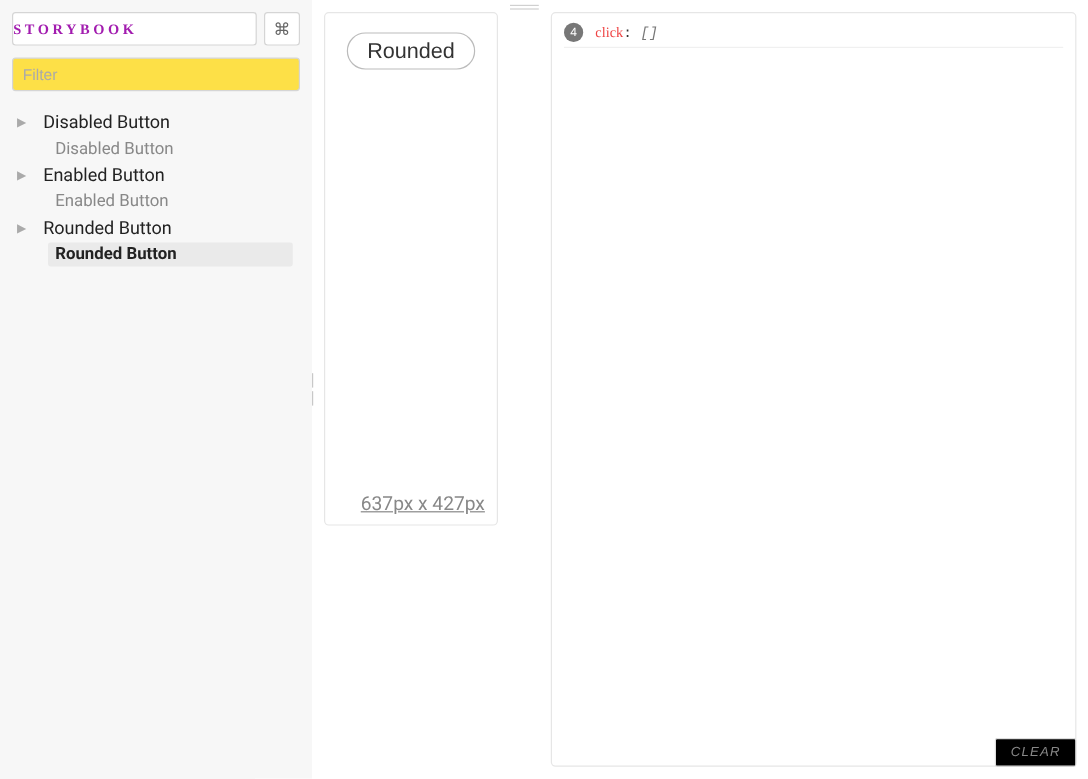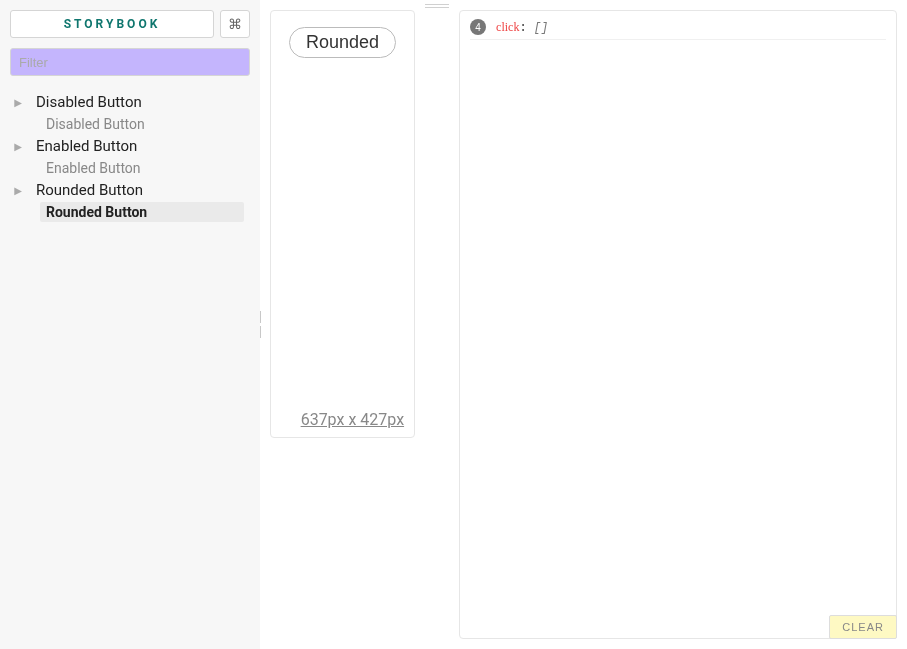--- a/index.html
+++ b/index.html
@@ -30,42 +30,43 @@
     }
     .storybook-btn {
       flex: 1;
       height: 28px;
       background: #ffffff;
       border: 1px solid #d5d5d5;
       border-radius: 3px;
       font-size: 12px;
       font-weight: 700;
       letter-spacing: 3px;
-      color: #0f766e;
-      text-align: center;
+      color: #a21caf;
+      text-align: left;
       line-height: 26px;
       cursor: pointer;
+      font-family: Liberation Serif, serif;
     }
     .shortcut-btn {
       width: 30px;
       height: 28px;
       background: #ffffff;
       border: 1px solid #d5d5d5;
       border-radius: 3px;
       display: flex;
       align-items: center;
       justify-content: center;
       color: #666;
       font-size: 14px;
       cursor: pointer;
     }
     .filter-input {
       width: 100%;
       height: 28px;
-      background: #c4b5fd;
+      background: #fde047;
       border: 1px solid #d5d5d5;
       border-radius: 3px;
       padding: 0 8px;
       font-size: 13px;
       color: #555;
       outline: none;
       margin-bottom: 14px;
     }
     .filter-input::placeholder {
       color: #aaa;
@@ -225,27 +226,28 @@
       font-family: -apple-system, sans-serif;
     }
     .log-event { color: #ef4444; font-family: Liberation Serif, serif; }
     .log-colon { color: #333; }
     .log-payload { color: #777; font-style: italic; }
     .clear-btn {
       position: absolute;
       right: -1px;
       bottom: -1px;
       border: 1px solid #ddd;
-      background: #fef9c3;
+      background: #000000;
       font-size: 11px;
       letter-spacing: 1px;
       color: #888;
       padding: 5px 12px;
       border-radius: 2px;
       cursor: pointer;
+      font-style: italic;
     }
   </style>
 </head>
 <body>
 
 <aside class="sidebar">
   <div class="sidebar-header">
     <div class="storybook-btn">STORYBOOK</div>
     <div class="shortcut-btn">
       <span>⌘</span>

